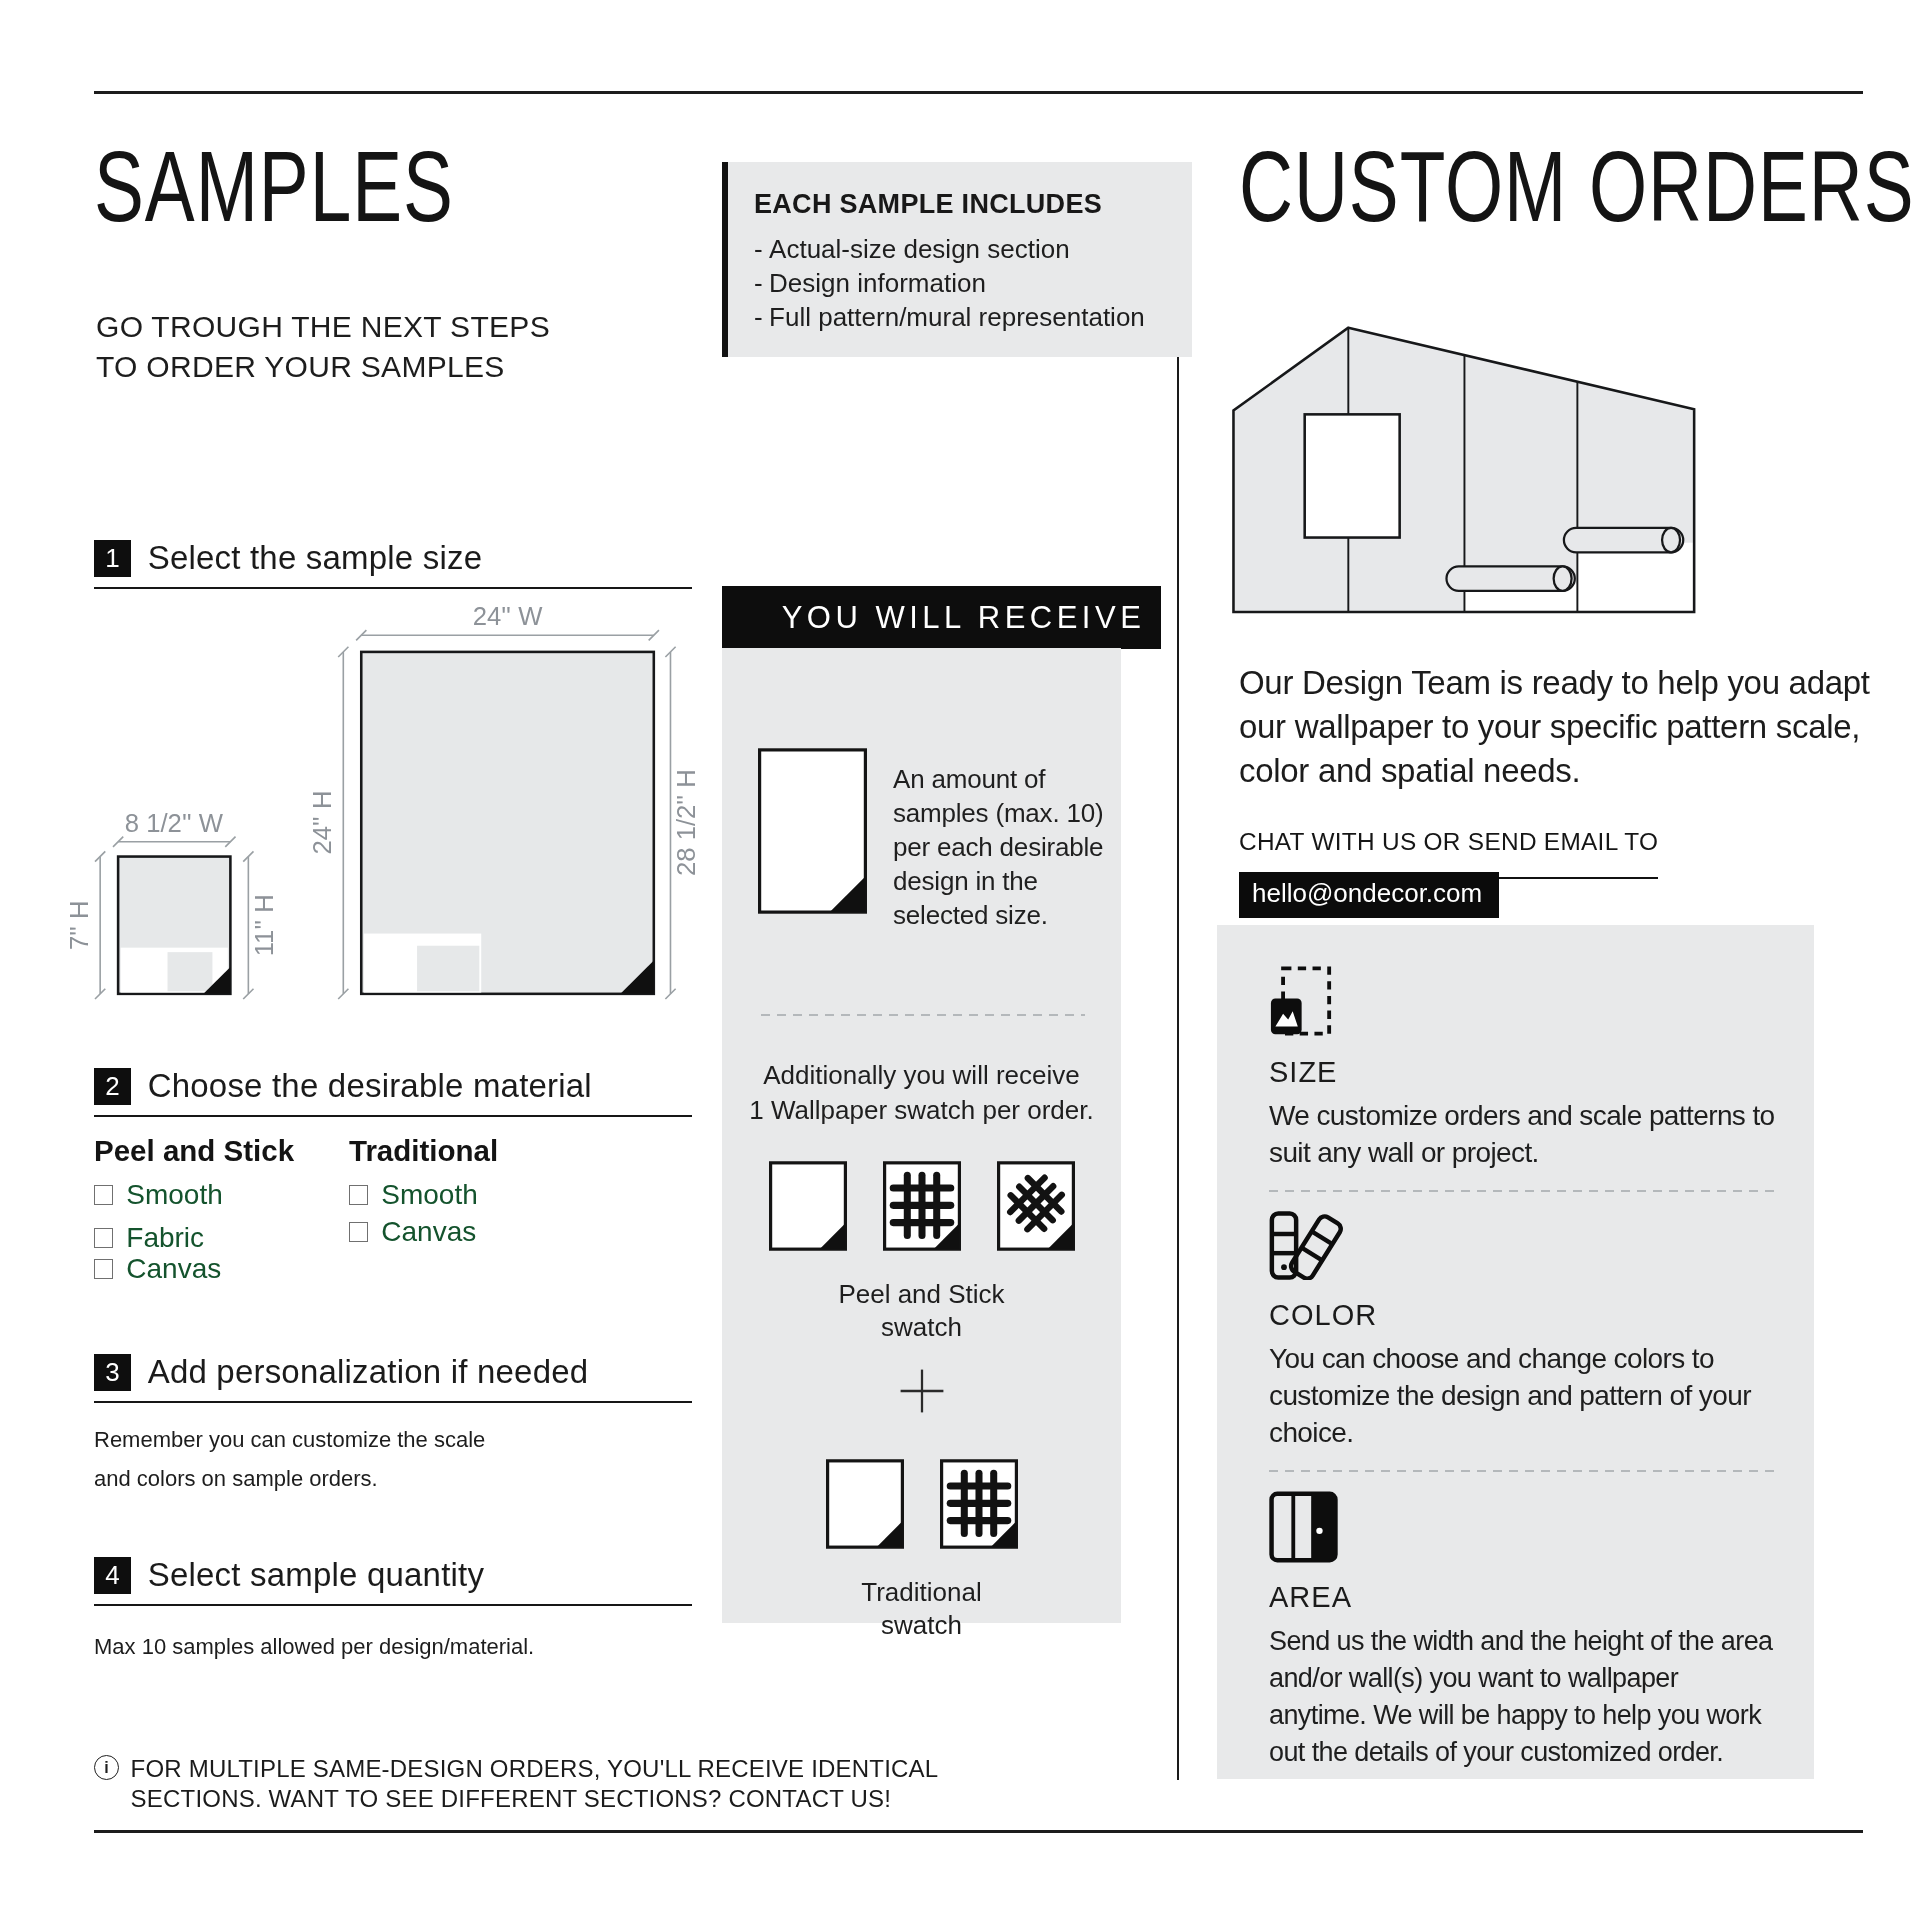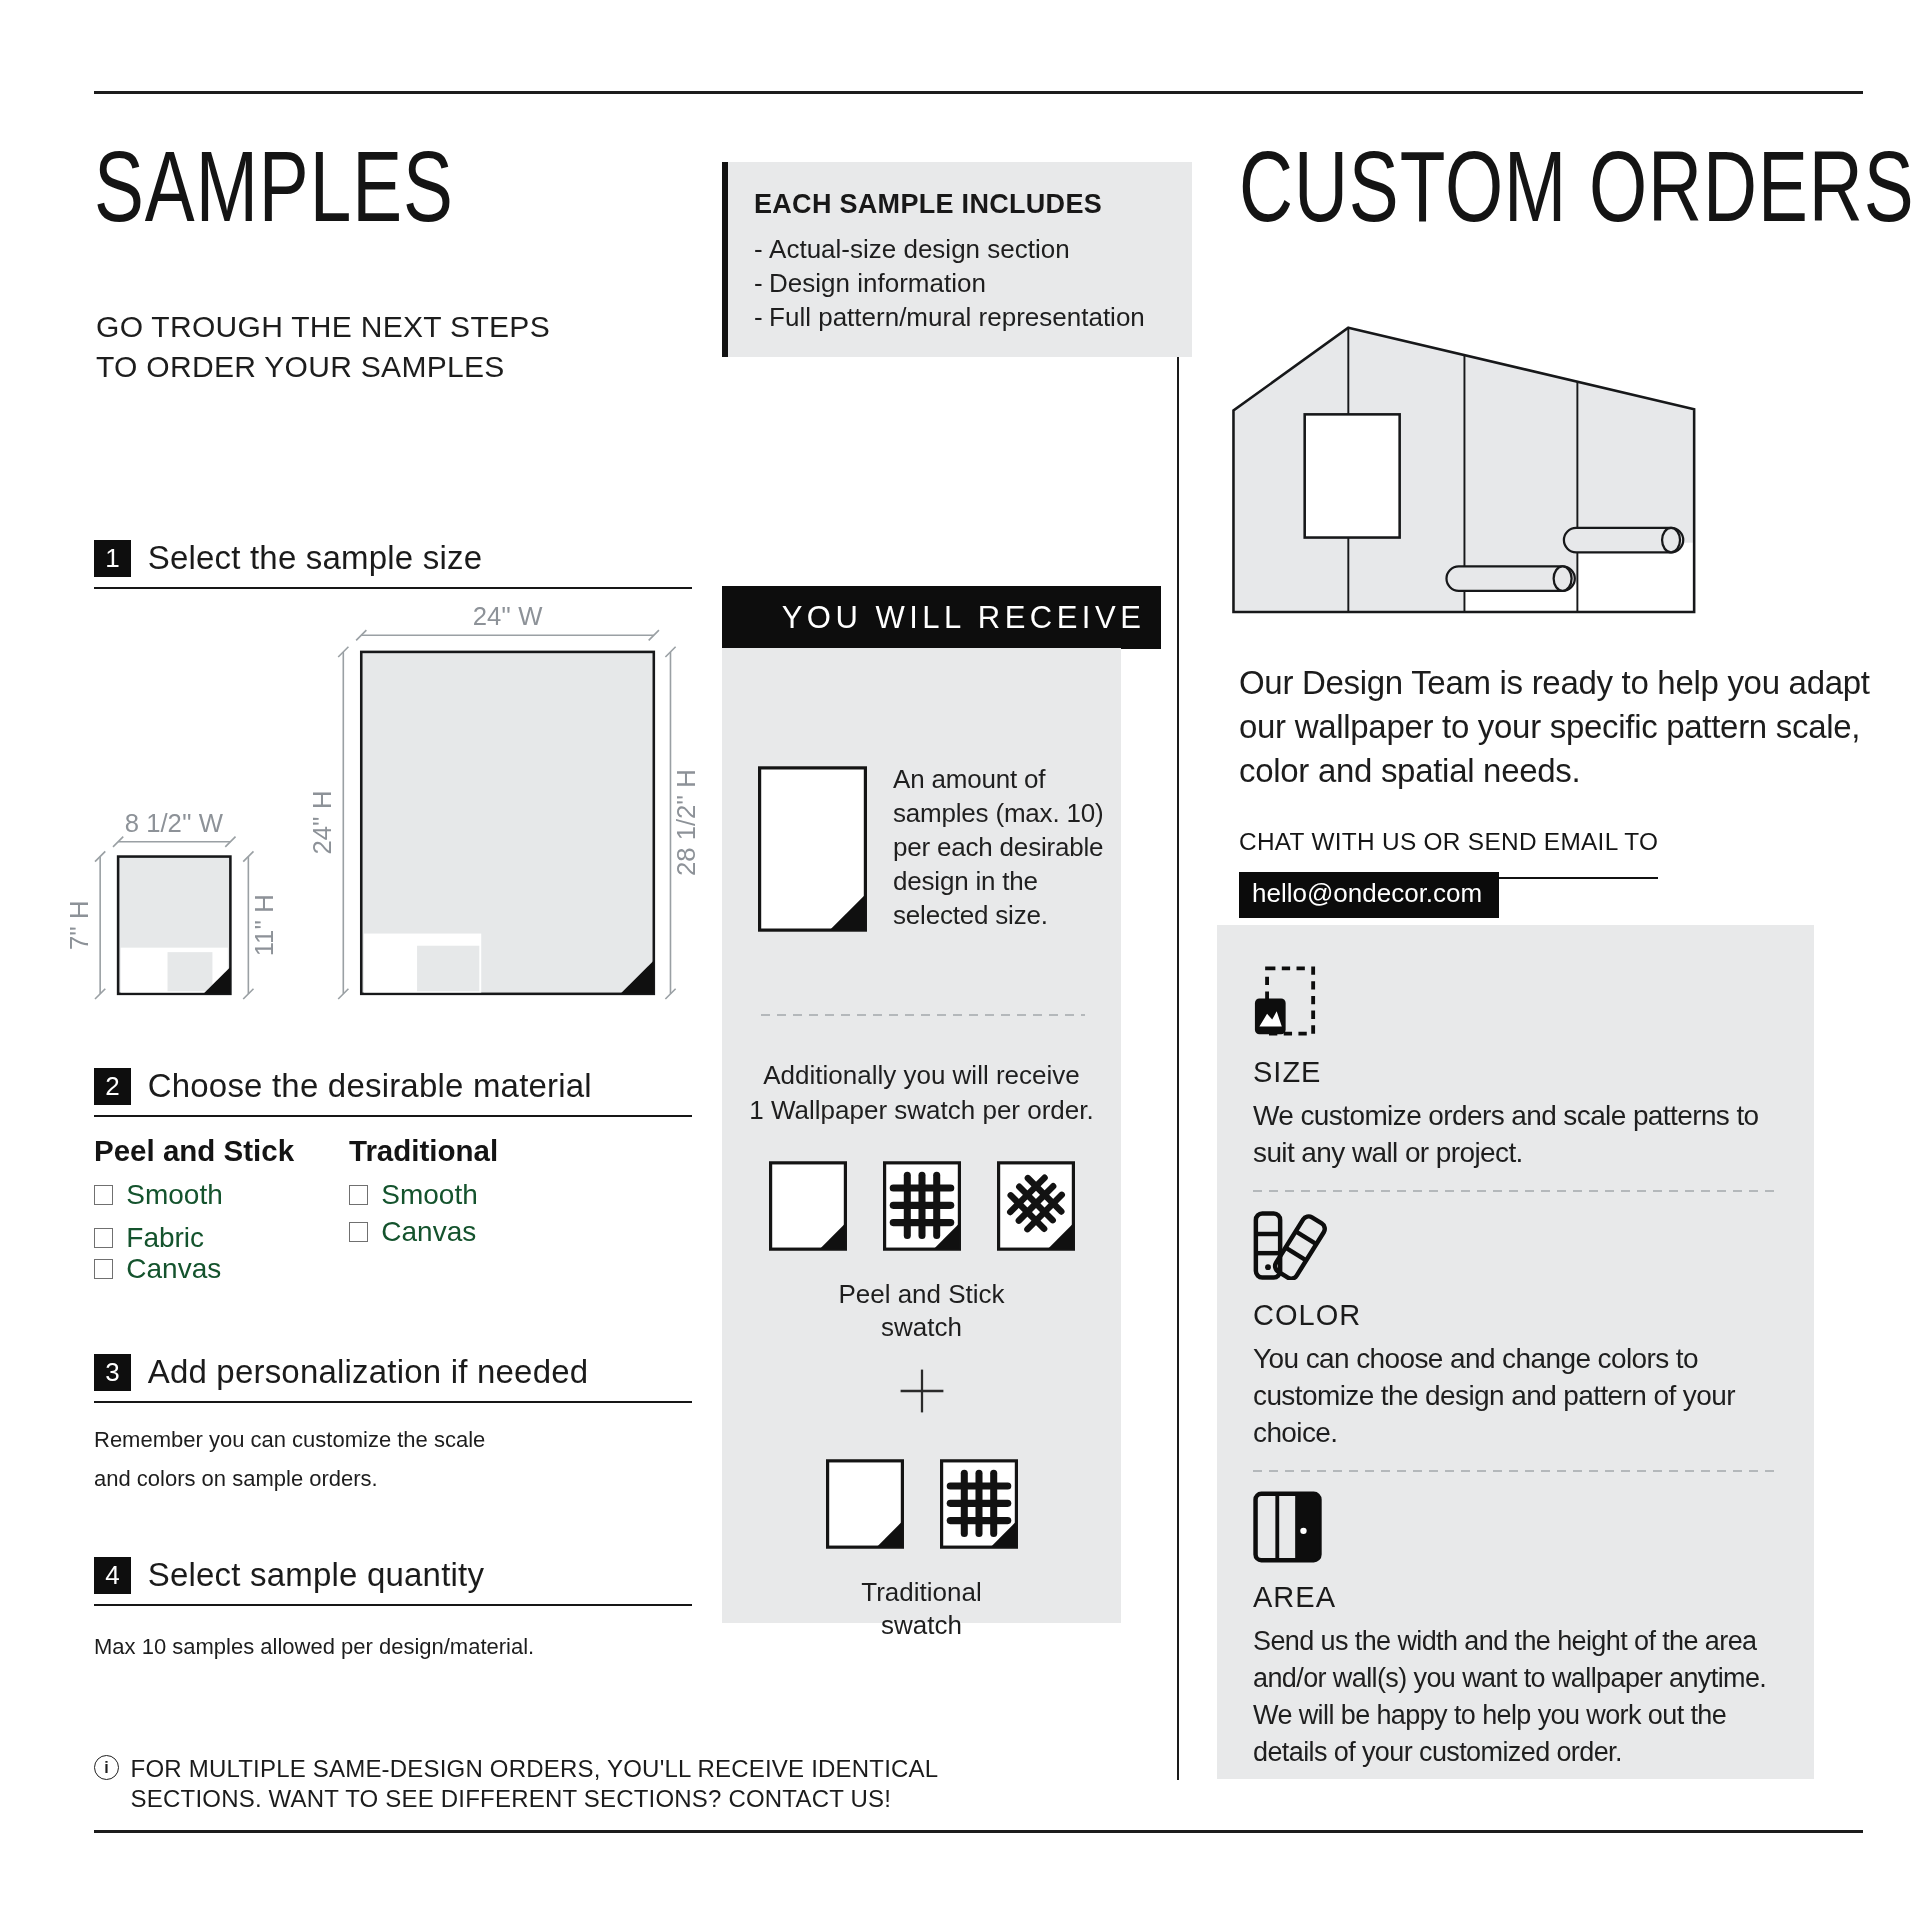--- a/index.html
+++ b/index.html
@@ -46,38 +46,38 @@
 
   .note{position:absolute;left:94px;top:1754px;display:flex;gap:11.6px;align-items:flex-start;}
   .note-icon{width:23px;height:23px;border:1.9px solid #1f1f1f;border-radius:50%;flex:0 0 auto;
     display:flex;align-items:center;justify-content:center;font-size:16px;font-weight:600;color:#1f1f1f;margin-top:1.3px;}
   .note-text{font-size:24px;line-height:30px;letter-spacing:0.2px;color:#1b1b1b;white-space:nowrap;}
 
   .receive-header{position:absolute;left:722px;top:586px;width:395px;height:63px;background:#0d0d0d;
     color:#fff;font-size:31px;letter-spacing:4.5px;display:flex;align-items:center;justify-content:center;white-space:nowrap;padding-left:44px;}
   .receive-panel{position:absolute;left:722px;top:648px;width:399px;height:975px;background:var(--panel);
     box-sizing:border-box;padding-top:82px;}
-  .rp-row{display:flex;align-items:flex-end;padding-left:36px;gap:26px;}
+  .rp-row{display:flex;align-items:center;padding-left:36px;gap:26px;}
   .rp-text{width:226px;font-size:26px;line-height:34px;color:#1f1f1f;padding-top:32px;letter-spacing:-0.2px;}
   .dash-line{height:1.9px;background:repeating-linear-gradient(90deg,#b4b8bb 0 9px,transparent 9px 16px);}
   .rp-dash{margin:82px 36px 0 39px;}
   .rp-add{margin-top:42px;text-align:center;font-size:26px;line-height:35px;color:#1e1e1e;}
   .swatch-row{display:flex;justify-content:center;gap:36px;}
   .swatch-cap{margin-top:27px;text-align:center;font-size:26px;line-height:33px;color:#1e1e1e;}
   .rp-plus{margin-top:23px;display:flex;justify-content:center;}
 
   .custom-intro{position:absolute;left:1239px;top:661px;width:636px;font-size:33px;line-height:44px;
     letter-spacing:-0.3px;color:#1c1c1c;}
   .chat-label{position:absolute;left:1239px;top:828px;display:inline-block;font-size:24.4px;letter-spacing:0.3px;
     color:#161616;border-bottom:2.6px solid #111;padding-bottom:21px;white-space:nowrap;}
   .email-box{position:absolute;left:1239px;top:872px;background:#0b0b0b;color:#fff;
     font-size:26px;padding:6.4px 16.7px 9px 13px;white-space:nowrap;}
 
   .custom-panel{position:absolute;left:1217px;top:925px;width:597px;height:854px;background:var(--panel);
-    box-sizing:border-box;padding:40px 36px 0 36px;}
+    box-sizing:border-box;padding:40px 36px 0 52px;}
   .feat-icon{margin-bottom:19px;}
   .feat-title{font-size:29px;line-height:1;letter-spacing:1px;color:#1b1b1b;margin-bottom:10.3px;}
   .feat-text{font-size:28px;line-height:37px;letter-spacing:-0.6px;color:#1e1e1e;}
   .feat-text.small{font-size:27px;line-height:37px;}
   .cp-dash{margin:19px 0;}
 </style>
 </head>
 <body>
 
 <div class="page">

